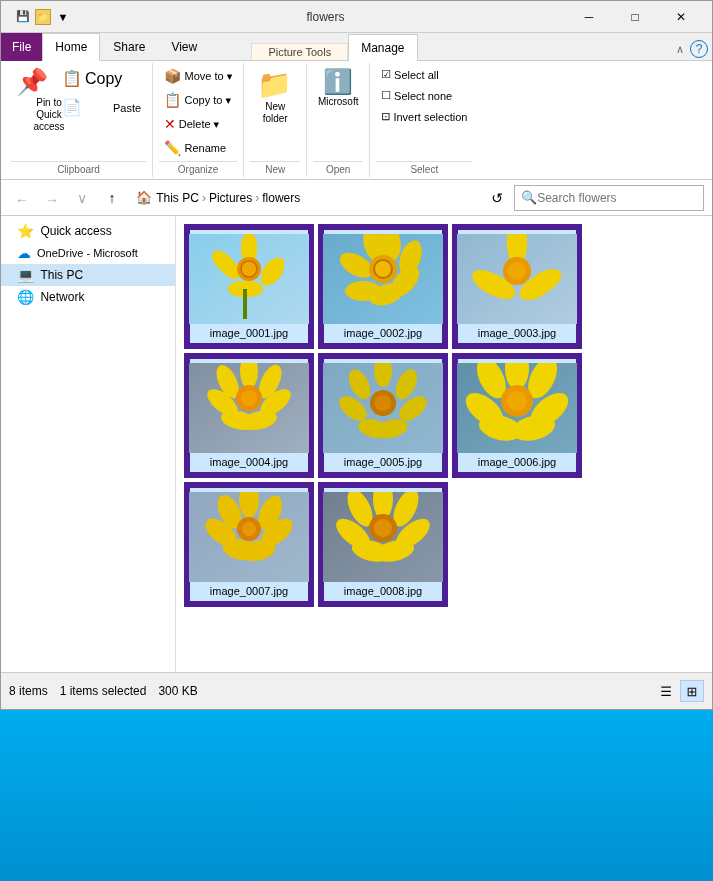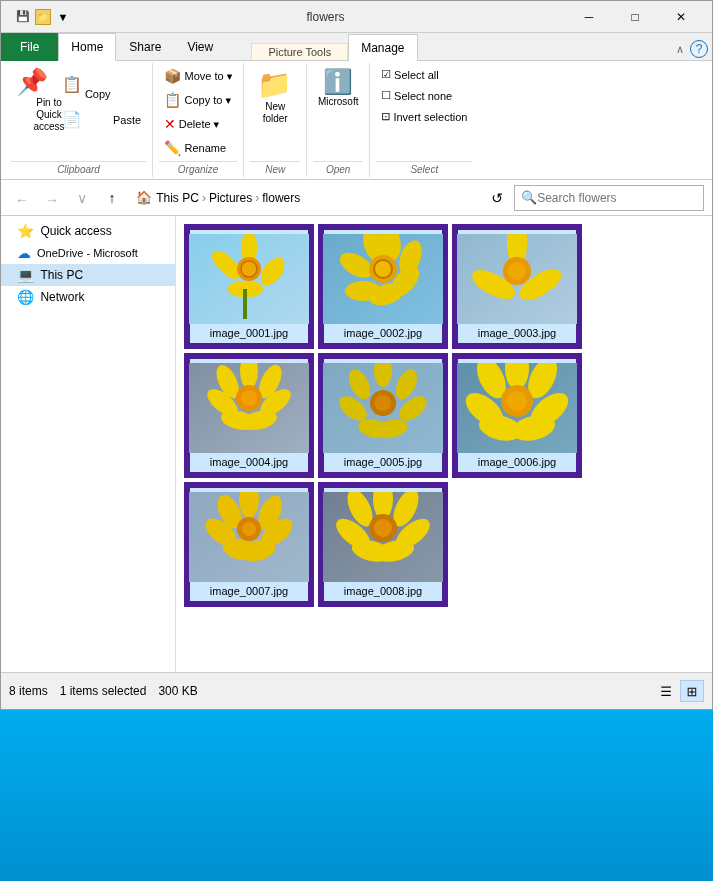--- a/index.html
+++ b/index.html
@@ -13,27 +13,27 @@
     .tb-icon.folder { background: #f0d060; }
     .title-bar-title { flex: 1; text-align: center; font-size: 12px; color: #333; margin-left: 8px; }
     .title-bar-buttons { display: flex; gap: 0; }
     .win-btn { width: 46px; height: 32px; border: none; background: transparent; cursor: pointer; font-size: 12px; display: flex; align-items: center; justify-content: center; }
     .quick-access-toolbar { display: flex; gap: 2px; align-items: center; padding: 0 4px; }
     .qat-btn { width: 20px; height: 20px; border: none; background: transparent; cursor: pointer; font-size: 11px; display: flex; align-items: center; justify-content: center; }
 
     
     .ribbon { background: #f0f0f0; border-bottom: 1px solid #ccc; }
     .ribbon-tab { padding: 6px 12px; font-size: 12px; cursor: pointer; border: 1px solid transparent; margin-bottom: -1px; }
-    .ribbon-tab.file { background: #15803d; color: white; padding: 6px 18px; }
+    .ribbon-tab.file { background: #701a75; color: white; padding: 6px 10px; }
     .ribbon-tab.active { background: white; border-color: #ccc; border-bottom-color: white; }
 
     .ribbon-content { display: flex; align-items: stretch; padding: 2px 4px; background: white; min-height: 80px; }
     .ribbon-group { display: flex; flex-direction: column; align-items: center; border-right: 1px solid #ddd; padding: 2px 6px; min-width: 60px; }
     .ribbon-group-items { display: flex; flex: 1; align-items: flex-start; gap: 2px; }
-    .ribbon-group-label { font-size: 10px; color: #666; margin-top: 2px; text-align: center; width: 100%; border-top: 1px solid #ddd; padding-top: 2px; font-style: italic; }
+    .ribbon-group-label { font-size: 10px; color: #666; margin-top: 2px; text-align: center; width: 100%; border-top: 1px solid #ddd; padding-top: 2px; }
 
     .rb-btn { display: flex; flex-direction: column; align-items: center; justify-content: flex-start; padding: 2px 4px; cursor: pointer; border: 1px solid transparent; min-width: 36px; font-size: 11px; }
 
     .rb-btn-small { display: flex; align-items: center; gap: 3px; padding: 2px 4px; cursor: pointer; border: 1px solid transparent; font-size: 11px; white-space: nowrap; }
 
     
     .nav-bar { display: flex; align-items: center; gap: 4px; padding: 4px 8px; background: white; border-bottom: 1px solid #ccc; height: 36px; }
     .nav-btn { width: 26px; height: 26px; border: 1px solid transparent; background: transparent; cursor: pointer; display: flex; align-items: center; justify-content: center; font-size: 14px; border-radius: 2px; }
     .nav-btn.disabled { color: #aaa; cursor: default; }
     .breadcrumb { display: flex; align-items: center; flex: 1; border: 1px solid transparent; height: 26px; padding: 0 6px; font-size: 12px; cursor: pointer; }
@@ -122,21 +122,21 @@
         <div class="ribbon-group-items">
 
           <div class="rb-btn" style="flex-direction:column; width:44px;">
             <div style="font-size:26px; line-height:1.1;">📌</div>
             <div style="font-size:10px; text-align:center; line-height:1.2;margin-left:32px;">Pin to Quick access</div>
           </div>
 
           <div style="display:flex; flex-direction:column; gap:2px;">
             <div class="rb-btn" style="flex-direction:row; gap:3px; padding:3px 4px;">
               <div style="font-size:16px;">📋</div>
-              <div style="font-size:11px;margin-top:19px;">Copy</div>
+              <div style="font-size:16px;">Copy</div>
             </div>
             <div class="rb-btn" style="flex-direction:row; gap:3px; padding:3px 4px;">
               <div style="font-size:16px;">📄</div>
               <div style="font-size:11px;padding-left:28px;">Paste</div>
             </div>
           </div>
         </div>
         <div class="ribbon-group-label">Clipboard</div>
       </div>
 

